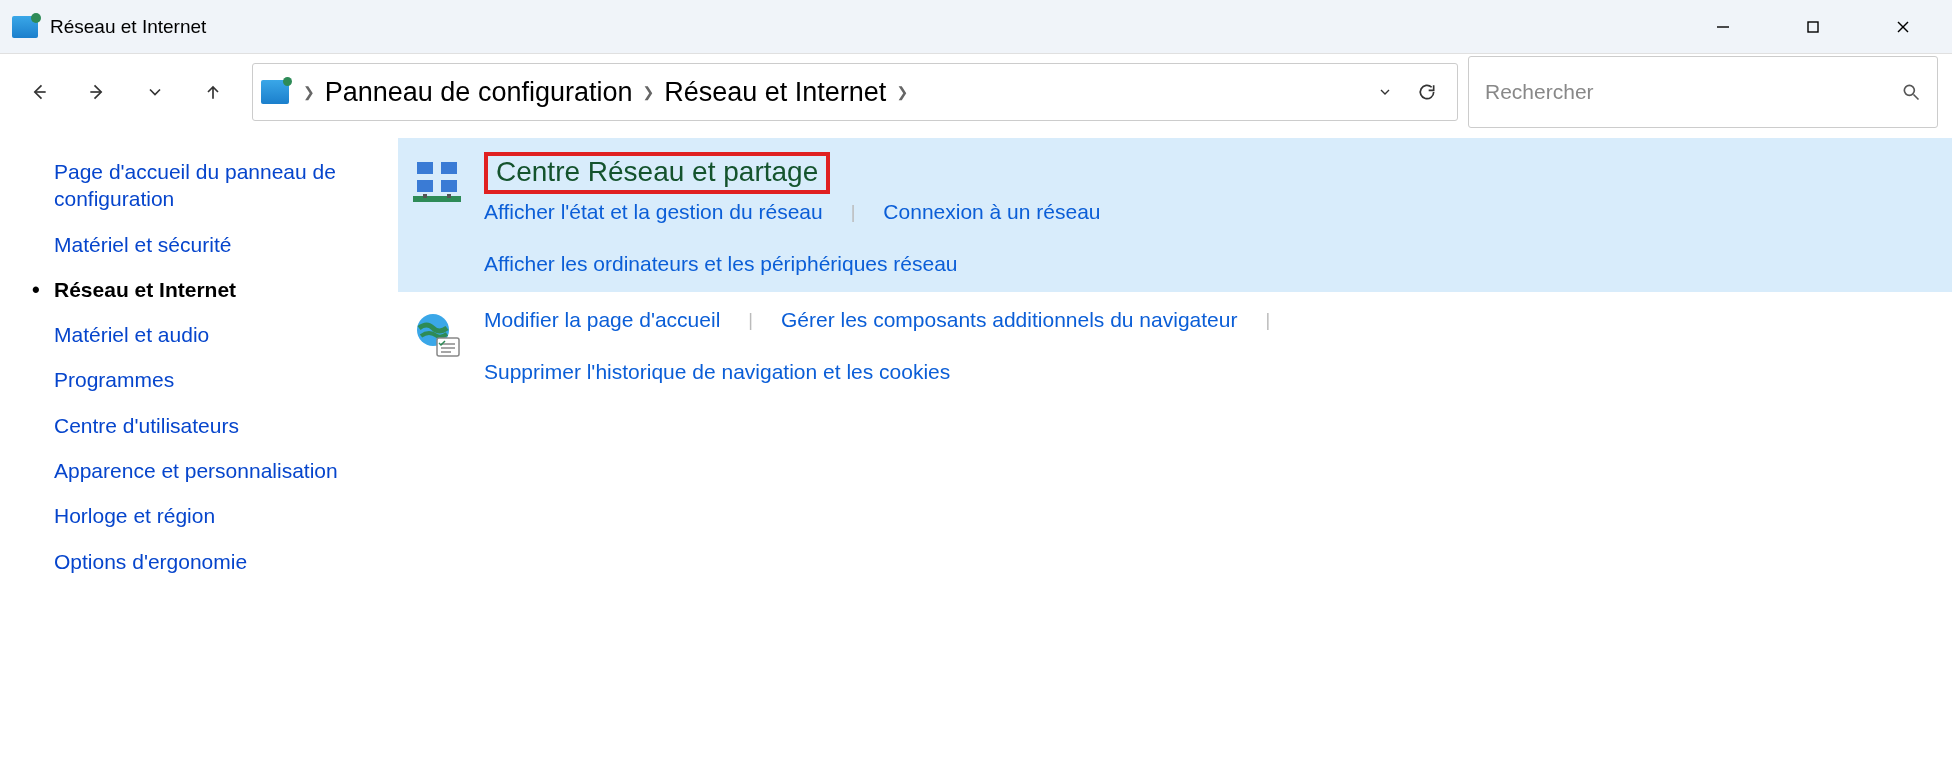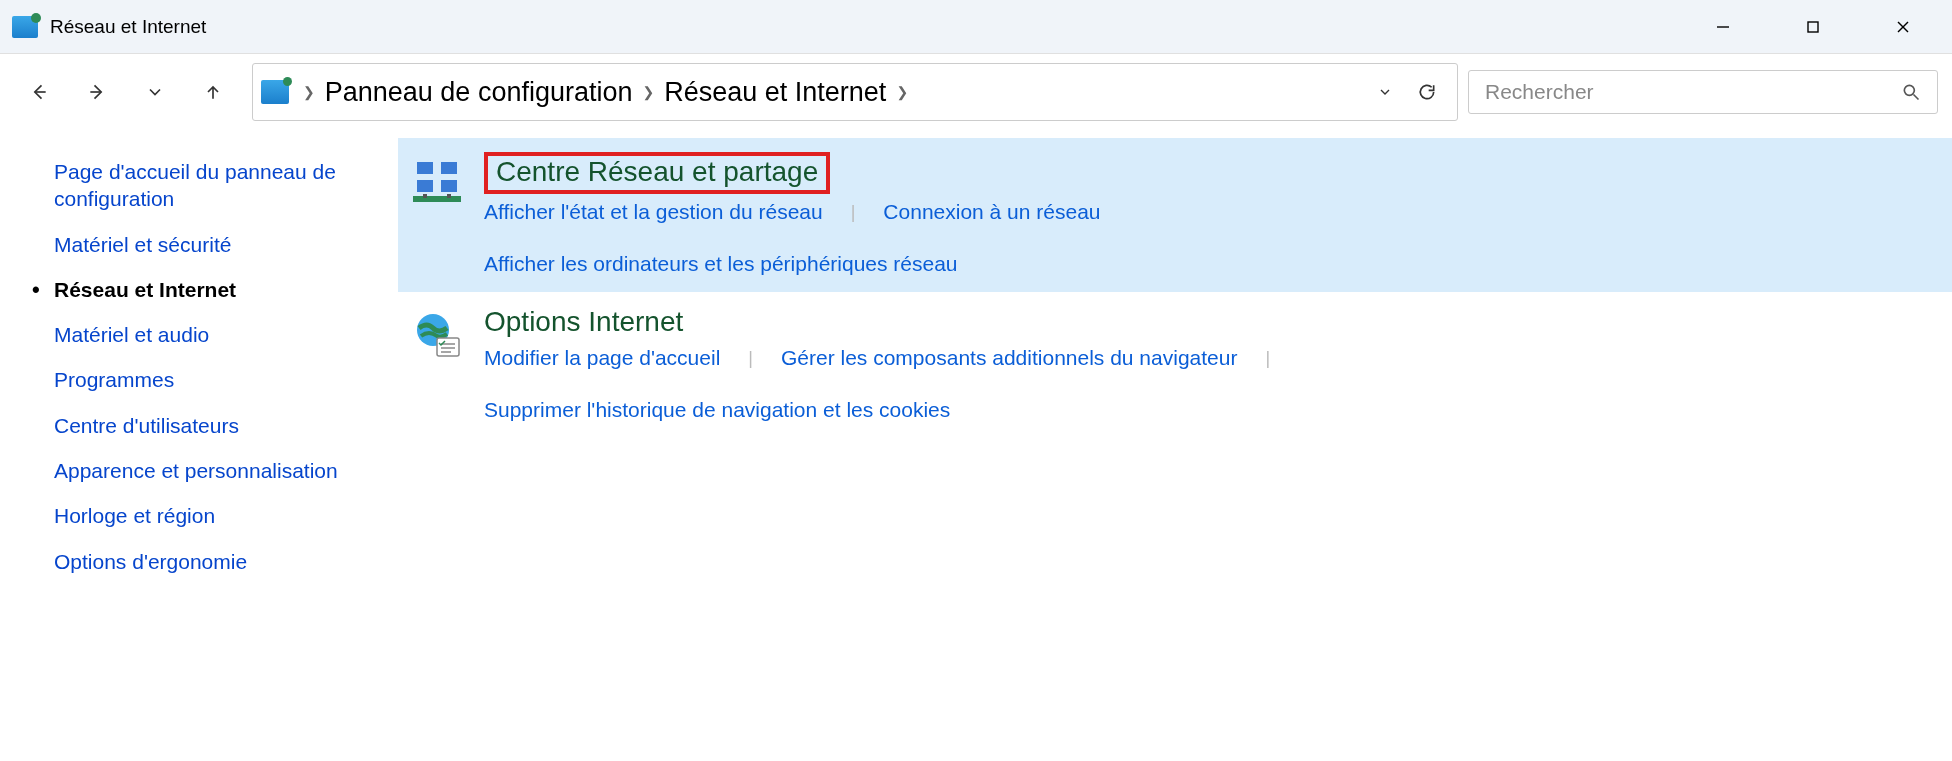--- a/index.html
+++ b/index.html
@@ -78,21 +78,21 @@
     background:#2e8b57;border-radius:50%;
   }
   .addressbar .chev { color:#666; margin:0 8px; font-size:14px;}
   .addressbar .crumb { font-size:27px; color:#000; cursor:pointer; padding:4px 2px;}
   .addressbar .spacer { flex:1; }
   .addressbar .drop { color:#555; cursor:pointer; padding:0 12px;}
   .addressbar .refresh { color:#333; cursor:pointer; padding:0 12px;}
 
   .searchbox {
     width: 470px;
-    height: 44px;
+    height: 72px;
     border:1px solid #ccc;
     border-radius:3px;
     display:flex;
     align-items:center;
     padding:0 16px;
     color:#777;
     font-size:21px;
     background:#fff;
   }
   .searchbox input {
@@ -314,21 +314,20 @@
           <path d="M8 18 Q16 12 22 18 Q28 24 36 18" stroke="#2e8b57" stroke-width="5" fill="none"></path>
           <path d="M10 26 Q18 20 26 26 Q30 28 36 24" stroke="#2e8b57" stroke-width="4" fill="none"></path>
           <rect x="26" y="28" width="22" height="18" rx="2" fill="#fff" stroke="#888" stroke-width="1.5"></rect>
           <line x1="30" y1="34" x2="44" y2="34" stroke="#888" stroke-width="1.5"></line>
           <line x1="30" y1="38" x2="44" y2="38" stroke="#888" stroke-width="1.5"></line>
           <line x1="30" y1="42" x2="40" y2="42" stroke="#888" stroke-width="1.5"></line>
           <path d="M28 33 l2 2 l4 -4" stroke="#2e8b57" stroke-width="1.5" fill="none"></path>
         </svg>
       </div>
       <div class="cat-body">
-        <span class="cat-title">Options Internet</span>
         <div class="cat-links">
           <a>Modifier la page d'accueil</a>
           <span class="sep">|</span>
           <a>Gérer les composants additionnels du navigateur</a>
           <span class="sep">|</span>
           <span class="linebreak"></span>
           <a>Supprimer l'historique de navigation et les cookies</a>
         </div>
       </div>
     </div>

